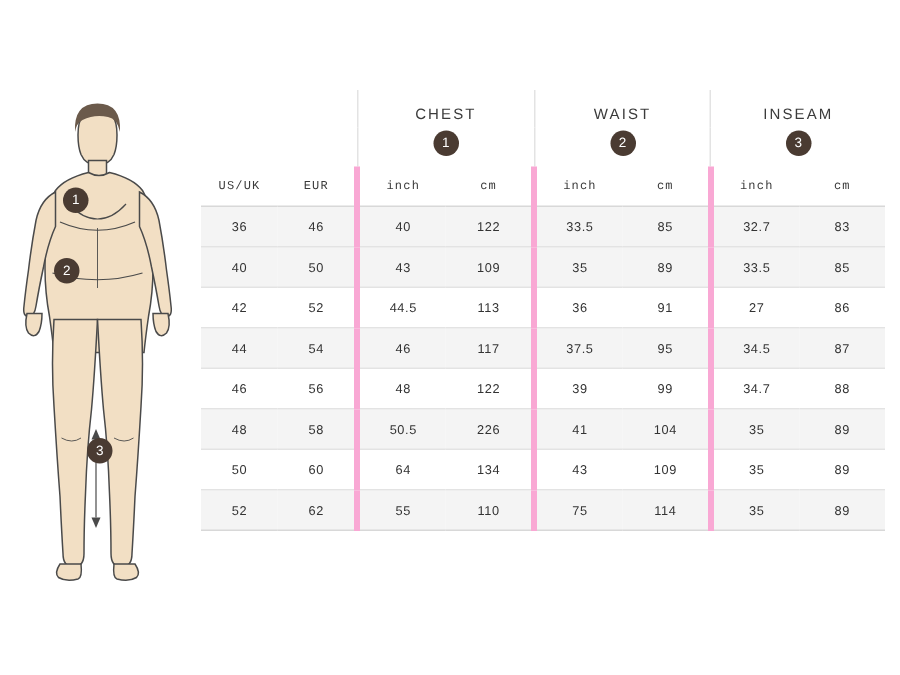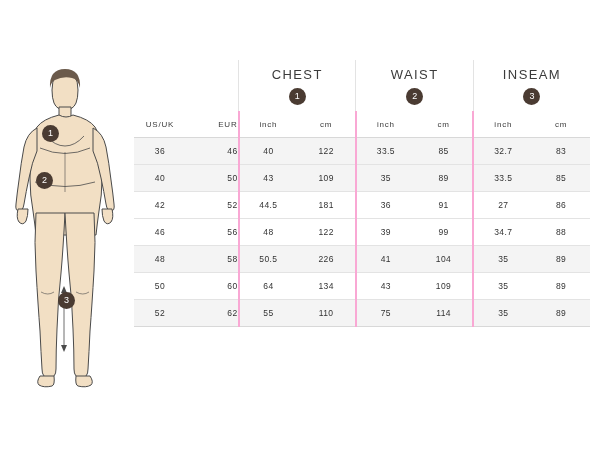--- a/index.html
+++ b/index.html
@@ -58,21 +58,21 @@
   }
   th, td {
     font-weight: normal;
     text-align: center;
     color: #333333;
     padding: 0;
   }
 
   
   .grp-row th {
-    font-size: 13px;
+    font-size: 10px;
     letter-spacing: 1.4px;
     color: #3b3b3b;
     height: 22px;
     vertical-align: bottom;
     padding-bottom: 3px;
   }
   .num-row th {
     height: 26px;
     vertical-align: top;
   }
@@ -88,47 +88,48 @@
     text-align: center;
   }
 
   
   .unit-row th {
     font-size: 8px;
     letter-spacing: 0.8px;
     color: #3b3b3b;
     height: 26px;
     border-bottom: 1px solid #d8d8d8;
+    font-family: Liberation Mono, monospace;
   }
 
   
   tbody td {
     font-size: 8.5px;
     height: 26px;
     border-bottom: 1px solid #e3e3e3;
     letter-spacing: 0.4px;
   }
   tbody tr.alt td {
     background: #f4f4f4;
   }
   tbody tr:last-child td {
     border-bottom: 1px solid #d8d8d8;
   }
 
   
   .sep-left {
-    border-left: 2px solid #f9a8d4;
+    border-left: 4px solid #f9a8d4;
   }
   .grp-row th.sep-left,
   .num-row th.sep-left {
     border-left: 1px solid #e3e3e3;
   }
 
   .col-size { width: 52px; }
-  .col-eur  { width: 52px; text-align: right; }
+  .col-eur  { width: 52px; }
   .col-u    { width: 58px; }
 </style>
 </head>
 <body>
 
 <div id="page">
 
   <div id="figure">
     <svg width="130" height="390" viewBox="0 0 130 390">
 
@@ -216,25 +217,35 @@
             <td class="col-u">109</td>
             <td class="col-u sep-left">35</td>
             <td class="col-u">89</td>
             <td class="col-u sep-left">33.5</td>
             <td class="col-u">85</td>
           </tr>
           <tr>
             <td class="col-size">42</td>
             <td class="col-eur">52</td>
             <td class="col-u sep-left">44.5</td>
-            <td class="col-u">181</td>
+            <td class="col-u">113</td>
             <td class="col-u sep-left">36</td>
             <td class="col-u">91</td>
             <td class="col-u sep-left">27</td>
             <td class="col-u">86</td>
+          </tr>
+          <tr class="alt">
+            <td class="col-size">44</td>
+            <td class="col-eur">54</td>
+            <td class="col-u sep-left">46</td>
+            <td class="col-u">117</td>
+            <td class="col-u sep-left">37.5</td>
+            <td class="col-u">95</td>
+            <td class="col-u sep-left">34.5</td>
+            <td class="col-u">87</td>
           </tr>
           <tr>
             <td class="col-size">46</td>
             <td class="col-eur">56</td>
             <td class="col-u sep-left">48</td>
             <td class="col-u">122</td>
             <td class="col-u sep-left">39</td>
             <td class="col-u">99</td>
             <td class="col-u sep-left">34.7</td>
             <td class="col-u">88</td>

